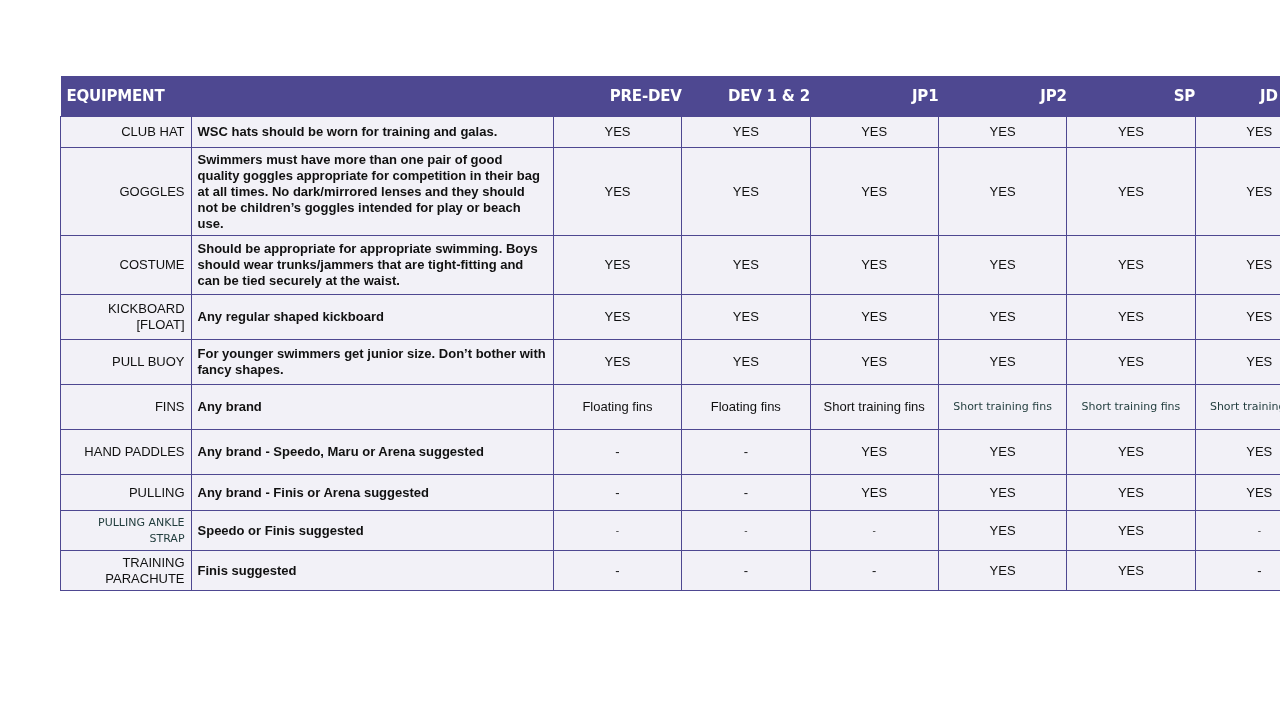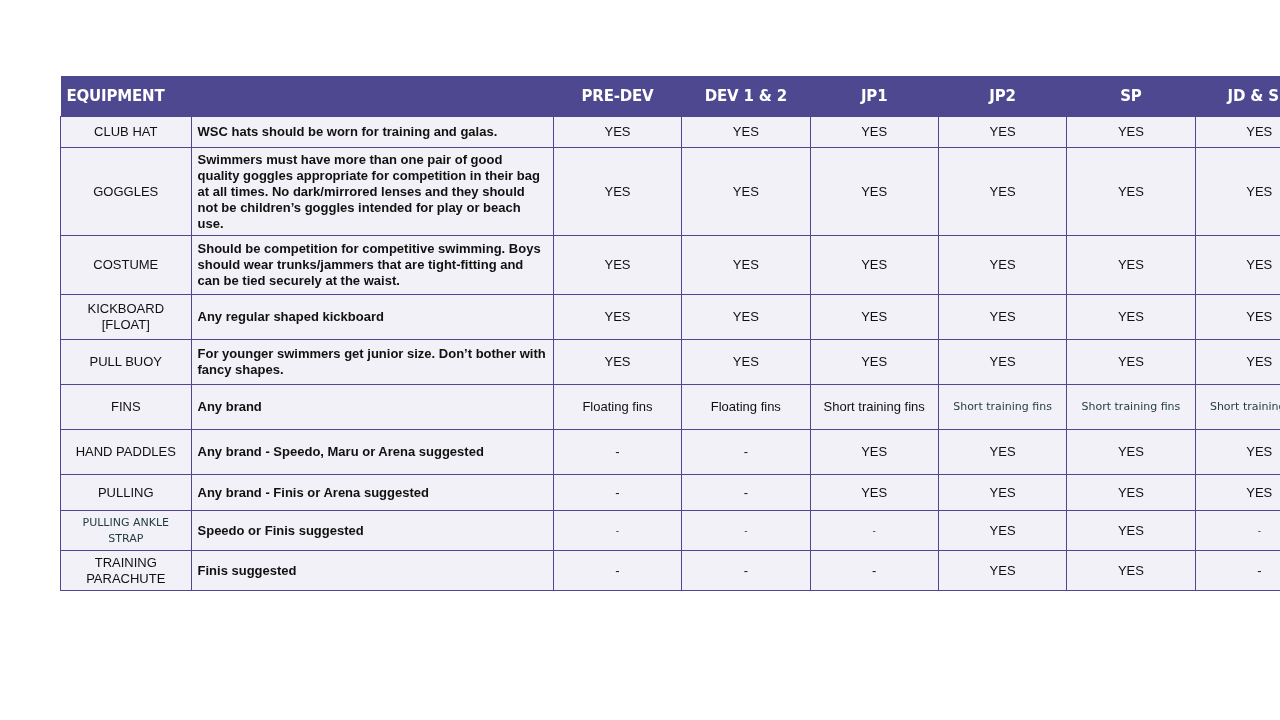--- a/index.html
+++ b/index.html
@@ -31,37 +31,37 @@
     table.equip col.c-lvl  { width: 118px; }
     table.equip thead th {
       background: #4e4891;
       color: #ffffff;
       font-family: "DejaVu Sans", sans-serif;
       font-weight: bold;
       font-size: 15px;
       height: 40px;
       padding: 0;
       border: none;
-      text-align: center;
+      text-align: right;
       vertical-align: middle;
       letter-spacing: -0.2px;
     }
     table.equip thead th.th-left {
       text-align: left;
       padding-left: 6px;
     }
     table.equip tbody td {
       background: #f2f1f7;
       border: 1px solid #4e4891;
       font-size: 13px;
       line-height: 16px;
       padding: 0 6px;
       vertical-align: middle;
     }
-    table.equip tbody td.name { text-align: center; }
+    table.equip tbody td.name { text-align: right; }
     table.equip tbody td.desc { text-align: left; font-weight: bold; }
     table.equip tbody td.val  { text-align: center; padding: 0 2px; }
     td.alt-font {
       font-family: "DejaVu Sans", sans-serif !important;
       font-size: 11px !important;
       color: #1f3b3b;
     }
     td.val.alt-font { font-size: 11px !important; }
     td.small-dash { font-size: 10px !important; color: #444; }
   </style>
@@ -110,21 +110,21 @@
         <td class="val">YES</td>
         <td class="val">YES</td>
         <td class="val">YES</td>
         <td class="val">YES</td>
         <td class="val">YES</td>
         <td class="val">YES</td>
       </tr>
 
       <tr style="height:59px">
         <td class="name">COSTUME</td>
-        <td class="desc">Should be competition for competitive swimming. Boys should wear trunks/jammers that are tight-fitting and can be tied securely at the waist.</td>
+        <td class="desc">Should be appropriate for appropriate swimming. Boys should wear trunks/jammers that are tight-fitting and can be tied securely at the waist.</td>
         <td class="val">YES</td>
         <td class="val">YES</td>
         <td class="val">YES</td>
         <td class="val">YES</td>
         <td class="val">YES</td>
         <td class="val">YES</td>
       </tr>
 
 
       <tr style="height:45px">

